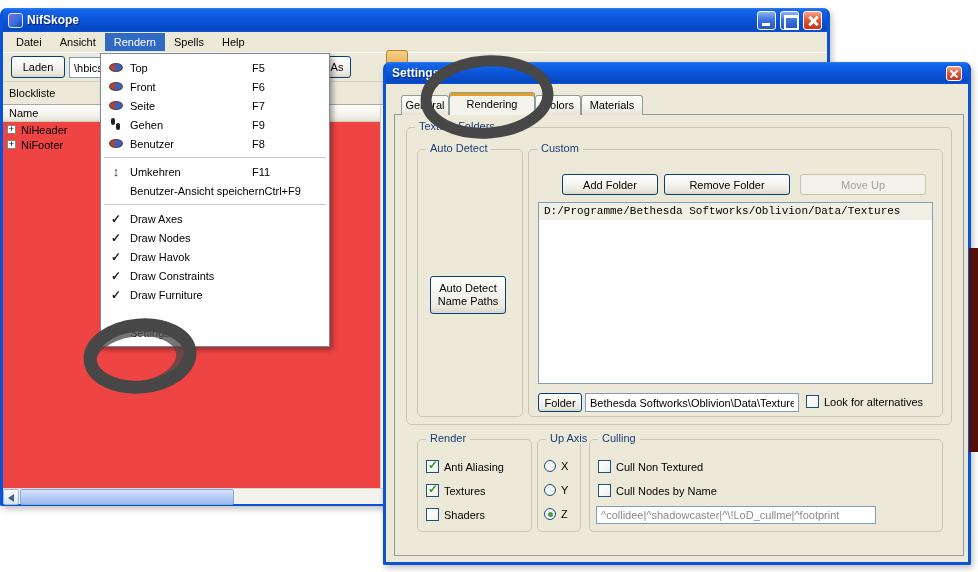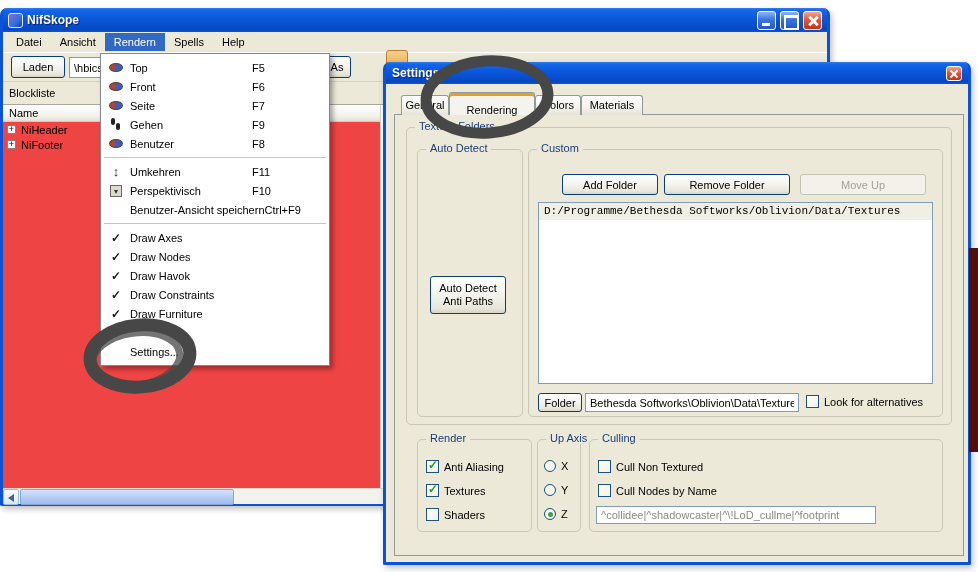--- a/index.html
+++ b/index.html
@@ -63,21 +63,21 @@
   .foot-icon::after{content:"";position:absolute;right:2px;top:5px;width:4px;height:7px;background:#222;border-radius:2px;}
   .updown-icon::before{content:"\2195";font-size:13px;font-weight:bold;color:#222;}
   .persp-icon{width:12px;height:12px;background:#dcdad0;border:1px solid #666;font-size:8px;line-height:11px;text-align:center;color:#333;}
   .persp-icon::before{content:"\25BE";}
   .check-glyph::before{content:"\2713";font-size:12px;font-weight:bold;color:#1a1a1a;}
 
   
   #settings-dialog{left:383px;top:62px;width:588px;height:503px;z-index:25;}
   #settings-dialog .titlebar{height:22px;padding:0 6px;}
   .tab{position:absolute;background:linear-gradient(180deg,#fff,#f3f2ec 60%,#e6e4d7);border:1px solid #919b9c;border-bottom:0;border-radius:3px 3px 0 0;text-align:center;padding-top:3px;height:20px;top:33px;z-index:2;}
-  .tab.active{top:30px;height:23px;z-index:3;background:#f4f3ee;box-shadow:inset 0 3px 0 #e3a024;padding-top:11px;}
+  .tab.active{top:30px;height:23px;z-index:3;background:#f4f3ee;box-shadow:inset 0 3px 0 #e3a024;padding-top:5px;}
   #tab-pane{position:absolute;left:8px;top:52px;width:570px;height:442px;border:1px solid #919b9c;background:#ece9d8;}
   .group{position:absolute;border:1px solid #cac7b8;border-radius:5px;}
   .group-title{position:absolute;top:-8px;left:8px;background:#ece9d8;padding:0 4px;color:#1d3d7a;white-space:nowrap;}
   #autodetect-btn{position:absolute;left:44px;top:214px;width:76px;height:38px;flex-direction:column;line-height:13px;}
   #add-btn{position:absolute;left:176px;top:112px;width:96px;height:21px;}
   #remove-btn{position:absolute;left:278px;top:112px;width:126px;height:21px;}
   #moveup-btn{position:absolute;left:414px;top:112px;width:126px;height:21px;}
   #folder-list{position:absolute;left:152px;top:140px;width:395px;height:182px;background:#fff;border:1px solid #7f9db9;font-family:Liberation Mono, monospace;}
   .list-row{height:17px;padding:2px 5px;background:#f0efe3;white-space:nowrap;overflow:hidden;}
   #folder-btn{position:absolute;left:152px;top:331px;width:44px;height:19px;}
@@ -186,27 +186,20 @@
   <div class="menu-sep"></div>
 
   <div class="menu-row">
     <span class="mi">
         <span class="updown-icon"></span>
       </span>
     <span class="ml">Umkehren</span>
     <span class="ms">F11</span>
   </div>
   <div class="menu-row">
-    <span class="mi">
-        <span class="persp-icon"></span>
-      </span>
-    <span class="ml">Perspektivisch</span>
-    <span class="ms">F10</span>
-  </div>
-  <div class="menu-row">
     <span class="mi"></span>
     <span class="ml">Benutzer-Ansicht speichern</span>
     <span class="ms">Ctrl+F9</span>
   </div>
 
   <div class="menu-sep"></div>
 
   <div class="menu-row">
     <span class="mi">
         <span class="check-glyph"></span>
@@ -269,21 +262,21 @@
 
   <div class="group" style="left:20px;top:65px;width:546px;height:298px;">
     <span class="group-title">Texture Folders</span>
   </div>
 
   <div class="group" style="left:31px;top:87px;width:106px;height:268px;">
     <span class="group-title">Auto Detect</span>
   </div>
   <div class="xbtn" id="autodetect-btn">
     <span>Auto Detect</span>
-    <span>Anti Paths</span>
+    <span>Name Paths</span>
   </div>
 
   <div class="group" style="left:142px;top:87px;width:415px;height:268px;">
     <span class="group-title">Custom</span>
   </div>
   <div class="xbtn" id="add-btn">Add Folder</div>
   <div class="xbtn" id="remove-btn">Remove Folder</div>
   <div class="xbtn disabled" id="moveup-btn">Move Up</div>
 
   <div id="folder-list">

